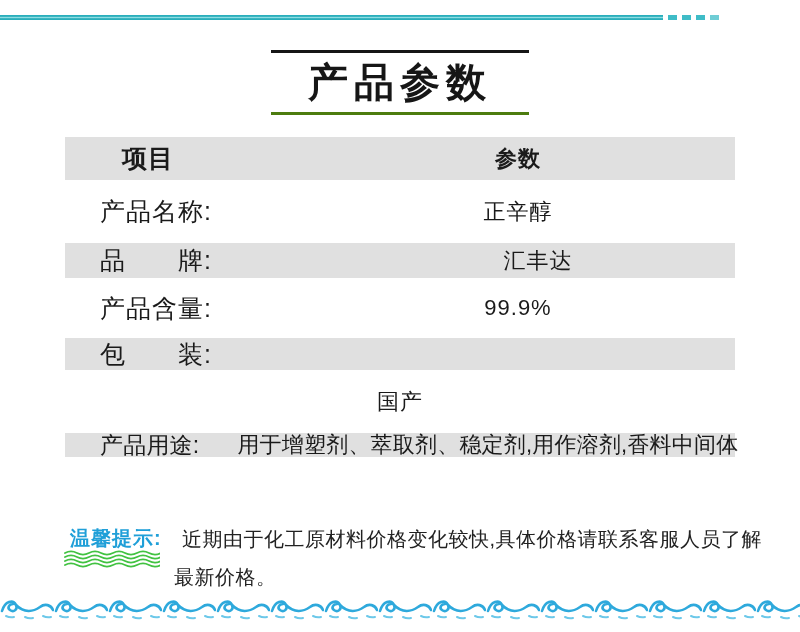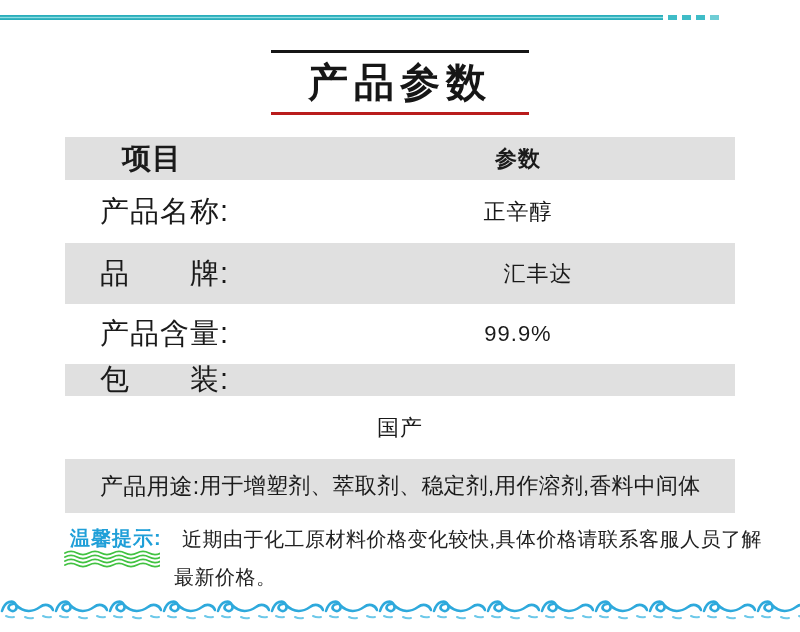--- a/index.html
+++ b/index.html
@@ -15,38 +15,38 @@
   .top-line{
     position:absolute;left:0;top:15px;width:663px;height:5px;
     background:linear-gradient(to bottom,#2aaebb 0%,#2aaebb 28%,#8edde2 40%,#8edde2 60%,#2aaebb 72%,#2aaebb 100%);
   }
   .top-dash{position:absolute;top:15px;width:9px;height:5px;background:#3fbcc7;}
   .top-dash.d1{left:668px;} .top-dash.d2{left:682px;}
   .top-dash.d3{left:696px;} .top-dash.d4{left:710px;opacity:.75;}
   
   .title-block{
     position:absolute;left:271px;top:50px;width:258px;
-    border-top:3px solid #161616;border-bottom:3px solid #b91c1c;
+    border-top:3px solid #161616;border-bottom:3px solid #4d7c0f;
     text-align:center;padding:8px 0 9px 0;
   }
   .title-block .title-text{
     font-size:40px;font-weight:700;letter-spacing:6px;line-height:42px;
     color:#161616;white-space:nowrap;
   }
   
   .param-table{position:absolute;left:65px;top:137px;width:670px;}
   .row{display:flex;align-items:center;width:100%;}
   .row.shade{background:#e0e0e0;}
   .row .cell-label{flex:0 0 236px;box-sizing:border-box;padding-left:35px;
-    font-size:29px;letter-spacing:1px;white-space:nowrap;}
+    font-size:25px;letter-spacing:1px;white-space:nowrap;}
   .row .cell-value{flex:1;text-align:center;font-size:22px;letter-spacing:1px;white-space:nowrap;}
   .row.header-row{height:43px;font-weight:700;}
   .row.header-row .cell-label{padding-left:57px;}
-  .r-h63{height:63px;} .r-h45{height:61px;gap:40px;} .r-h60{height:60px;}
-  .r-h44{height:32px;} .r-h42{height:54px;}
+  .r-h63{height:63px;} .r-h45{height:35px;gap:40px;} .r-h60{height:60px;}
+  .r-h44{height:32px;} .r-h42{height:24px;gap:38px;}
   .usage-row{box-sizing:border-box;padding-left:35px;font-size:22px;letter-spacing:0.2px;white-space:nowrap;}
   .usage-row .u-label{font-size:23px;}
   
   .tip-label{position:absolute;left:70px;top:527px;font-size:20px;line-height:22px;
     font-weight:700;color:#1f9fd8;letter-spacing:1px;white-space:nowrap;}
   .tip-waves{position:absolute;left:64px;top:550px;}
   .tip-line1{position:absolute;left:182px;top:528px;font-size:20px;line-height:22px;
     color:#222;letter-spacing:0.5px;white-space:nowrap;}
   .tip-line2{position:absolute;left:174px;top:566px;font-size:20px;line-height:22px;
     color:#222;letter-spacing:0.5px;white-space:nowrap;}

